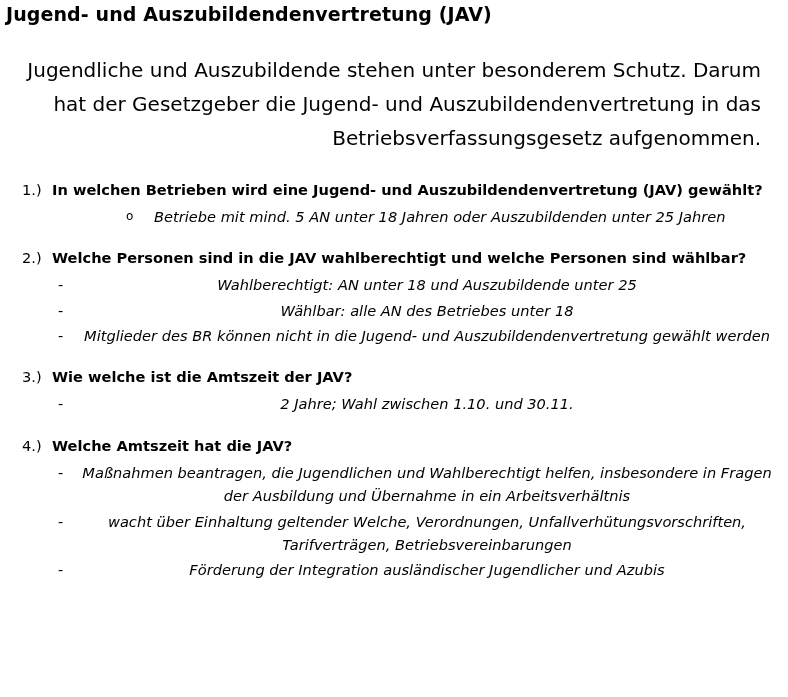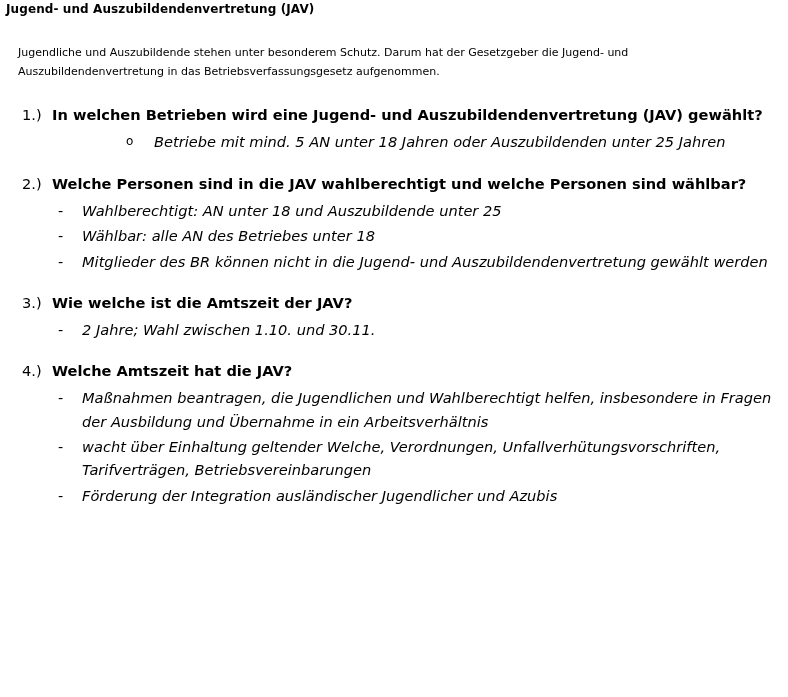--- a/index.html
+++ b/index.html
@@ -15,31 +15,32 @@
     overflow: hidden;
   }
   .page {
     position: relative;
     width: 788px;
     height: 697px;
     padding: 0;
     box-sizing: border-box;
   }
   .doc-title {
-    font-size: 12px;
+    font-size: 19px;
     font-weight: bold;
     margin: 2px 0 8px 6px;
     line-height: 1.3;
     letter-spacing: 0.1px;
   }
   .intro {
-    margin: 26px 4px 0 18px;
-    font-size: 11px;
+    margin: 26px 4px 0 5px;
+    font-size: 20px;
     line-height: 1.72;
     max-width: 756px;
+    text-align: right;
   }
   .qa-list {
     margin: 22px 0 0 0;
     padding: 0;
     list-style: none;
   }
   .qa-item {
     margin: 0 0 0 0;
     padding: 0;
   }
@@ -91,21 +92,21 @@
   .bullet-circle {
     flex: 0 0 auto;
     width: 28px;
     font-style: normal;
     font-size: 12px;
     line-height: 1.95;
   }
   .ans-text {
     flex: 1 1 auto;
   }
-  .ans-row.dash .ans-text { max-width: 690px; }
+  .ans-row.dash .ans-text { max-width: 690px; text-align: center; }
   .ans-row.circle .ans-text { max-width: 636px; }
 </style>
 </head>
 <body>
 
 <div class="page">
 
   <h1 class="doc-title">Jugend- und Auszubildendenvertretung (JAV)</h1>
 
   <p class="intro">Jugendliche und Auszubildende stehen unter besonderem Schutz. Darum hat der Gesetzgeber die Jugend- und Auszubildendenvertretung in das Betriebsverfassungsgesetz aufgenommen.</p>

